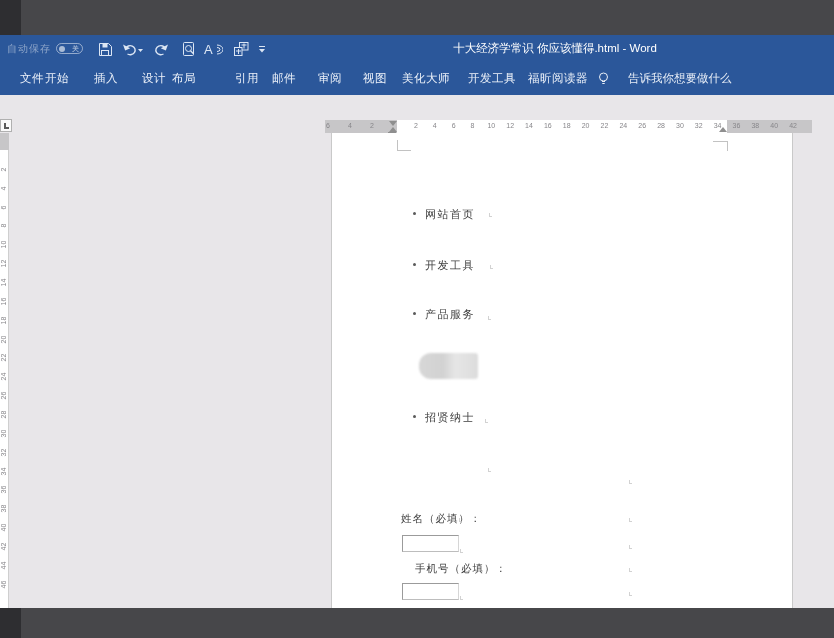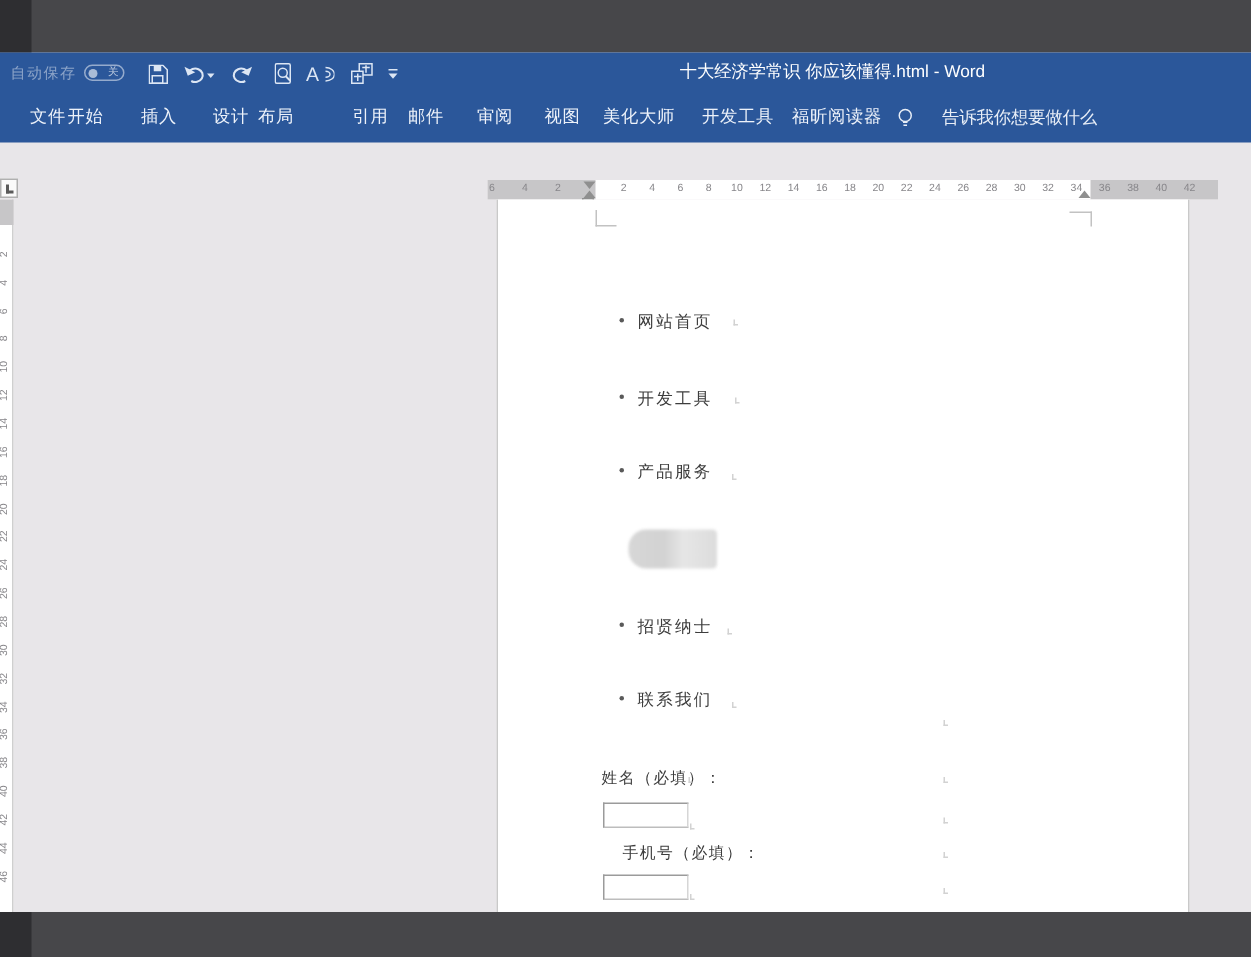--- a/index.html
+++ b/index.html
@@ -222,24 +222,20 @@
       </div>
     <div class="brow" style="top:174px;">
         <span class="bdot"></span>
         <span class="btext">产品服务</span>
       </div>
     <div class="imgph"></div>
     <div class="brow" style="top:277px;">
         <span class="bdot"></span>
         <span class="btext">招贤纳士</span>
       </div>
-    <div class="brow" style="top:326px;">
-        <span class="bdot"></span>
-        <span class="btext">联系我们</span>
-      </div>
 
     <span class="flabel" style="left:69px;top:379px;">姓名（必填）：</span>
     <div class="docbox" style="left:70px;top:402px;"></div>
     <span class="flabel" style="left:83px;top:429px;">手机号（必填）：</span>
     <div class="docbox" style="left:70px;top:450px;"></div>
 
     <div class="fm" style="left:157px;top:80px;"></div>
     <div class="fm" style="left:158px;top:132px;"></div>
     <div class="fm" style="left:156px;top:183px;"></div>
     <div class="fm" style="left:153px;top:286px;"></div>

